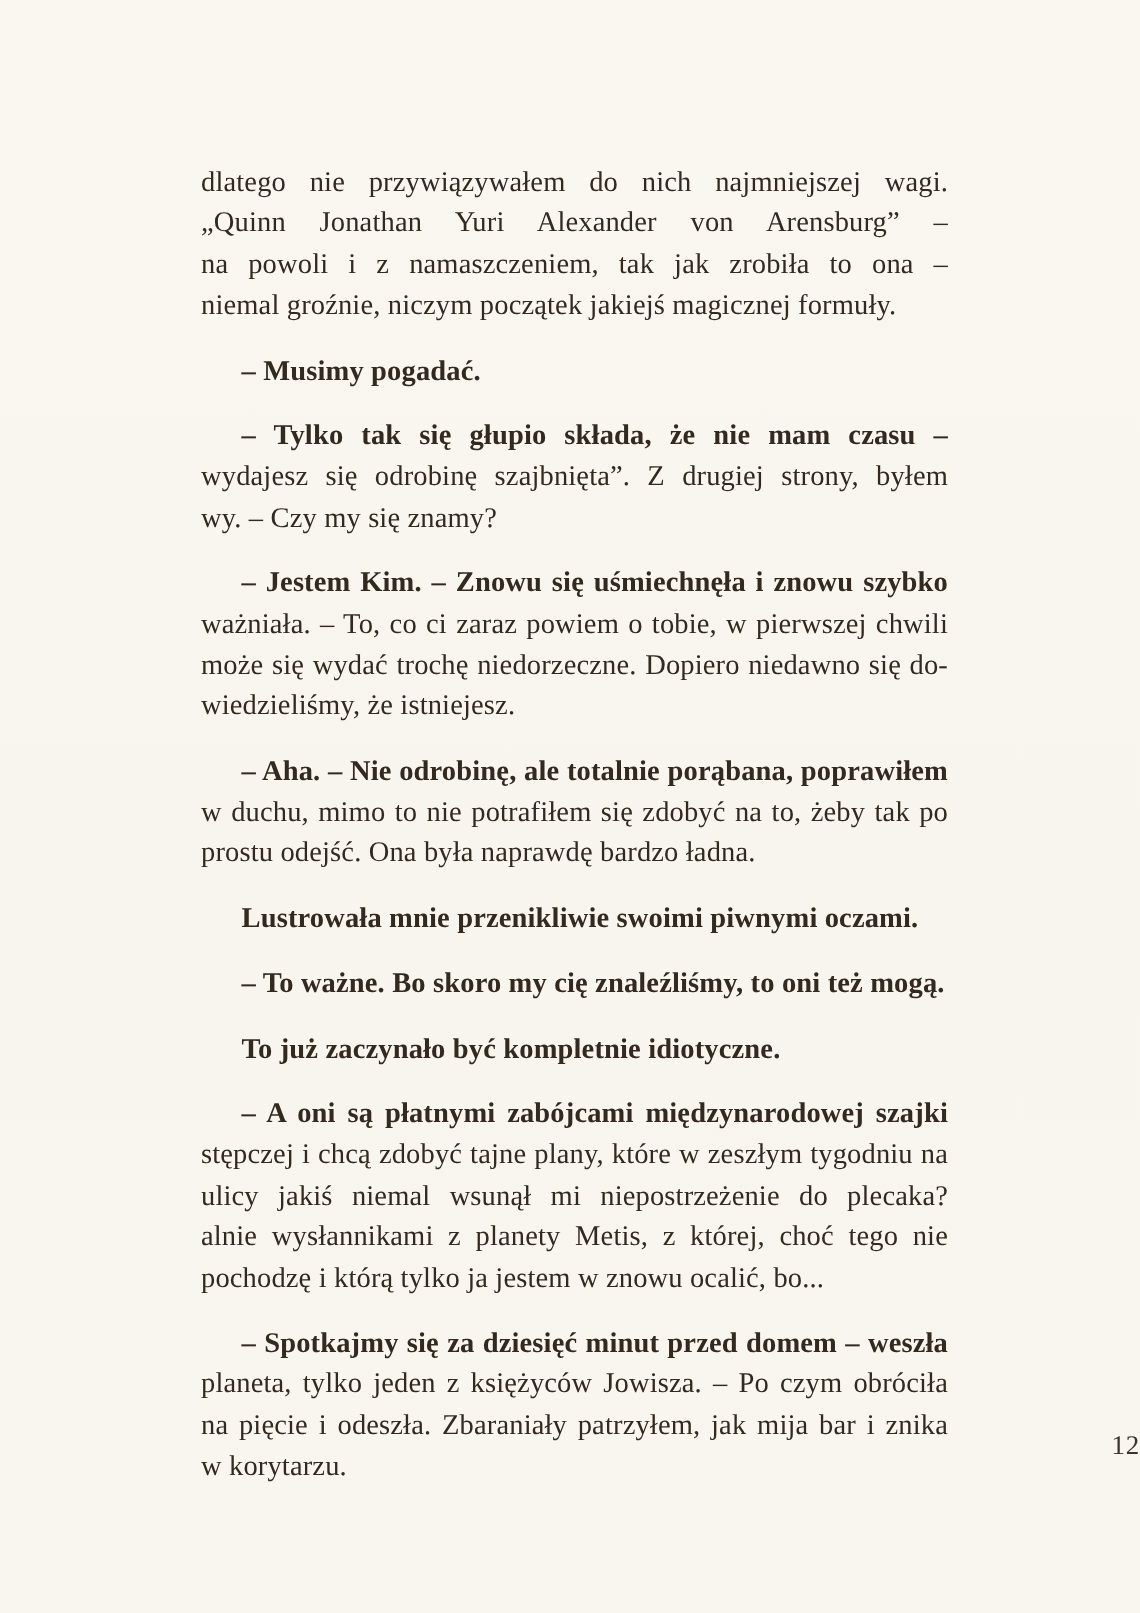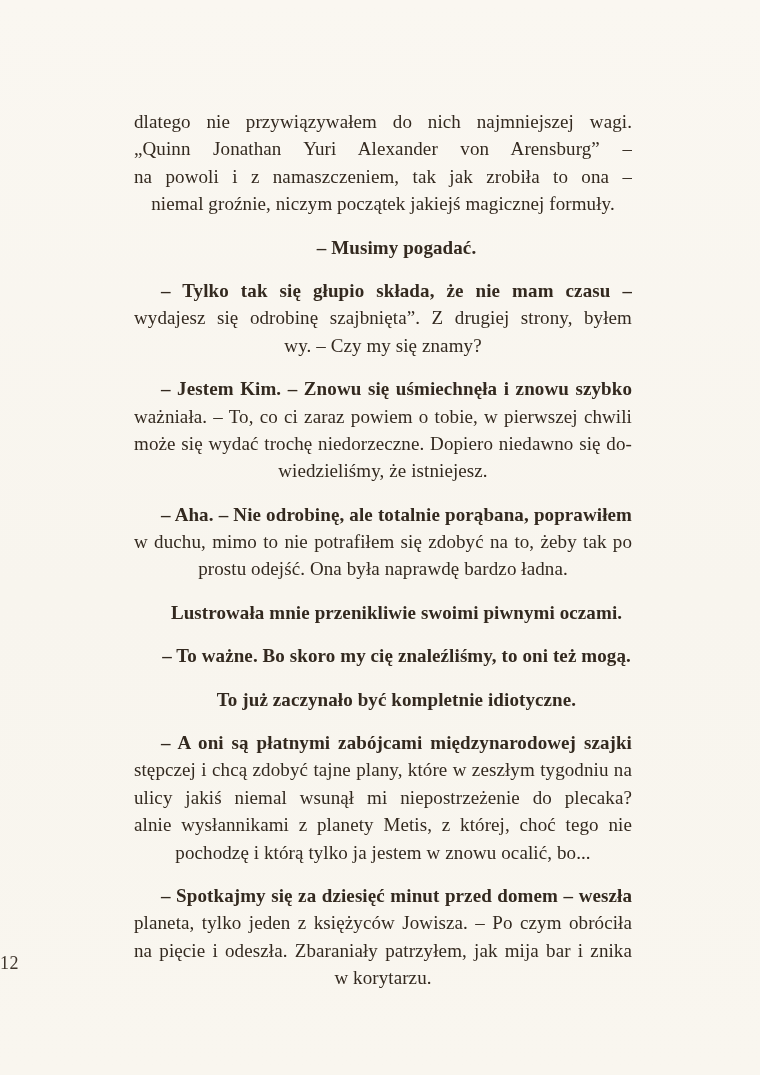--- a/index.html
+++ b/index.html
@@ -21,35 +21,35 @@
     left: 118px;
     top: 92px;
     width: 530px;
     font-size: 19px;
     line-height: 27.4px;
     letter-spacing: 0.1px;
   }
   .paragraph { margin: 16px; }
   .paragraph.indent .line:first-child { text-indent: 27px; font-weight: bold; }
   .line {
-    text-align: center;
+    text-align: left;
     overflow: hidden;
     white-space: normal;
     height: 27.4px;
   }
   .line.fill {
     text-align: justify;
     text-align-last: justify;
   }
   .page-number {
     position: absolute;
     left: 0;
     top: 953px;
     width: 100%;
-    text-align: left;
+    text-align: right;
     font-size: 18px;
     color: #3e342b;
     letter-spacing: 0.5px;
   }
 </style>
 </head>
 <body>
 
 <div class="page">
   <main class="text-block">

